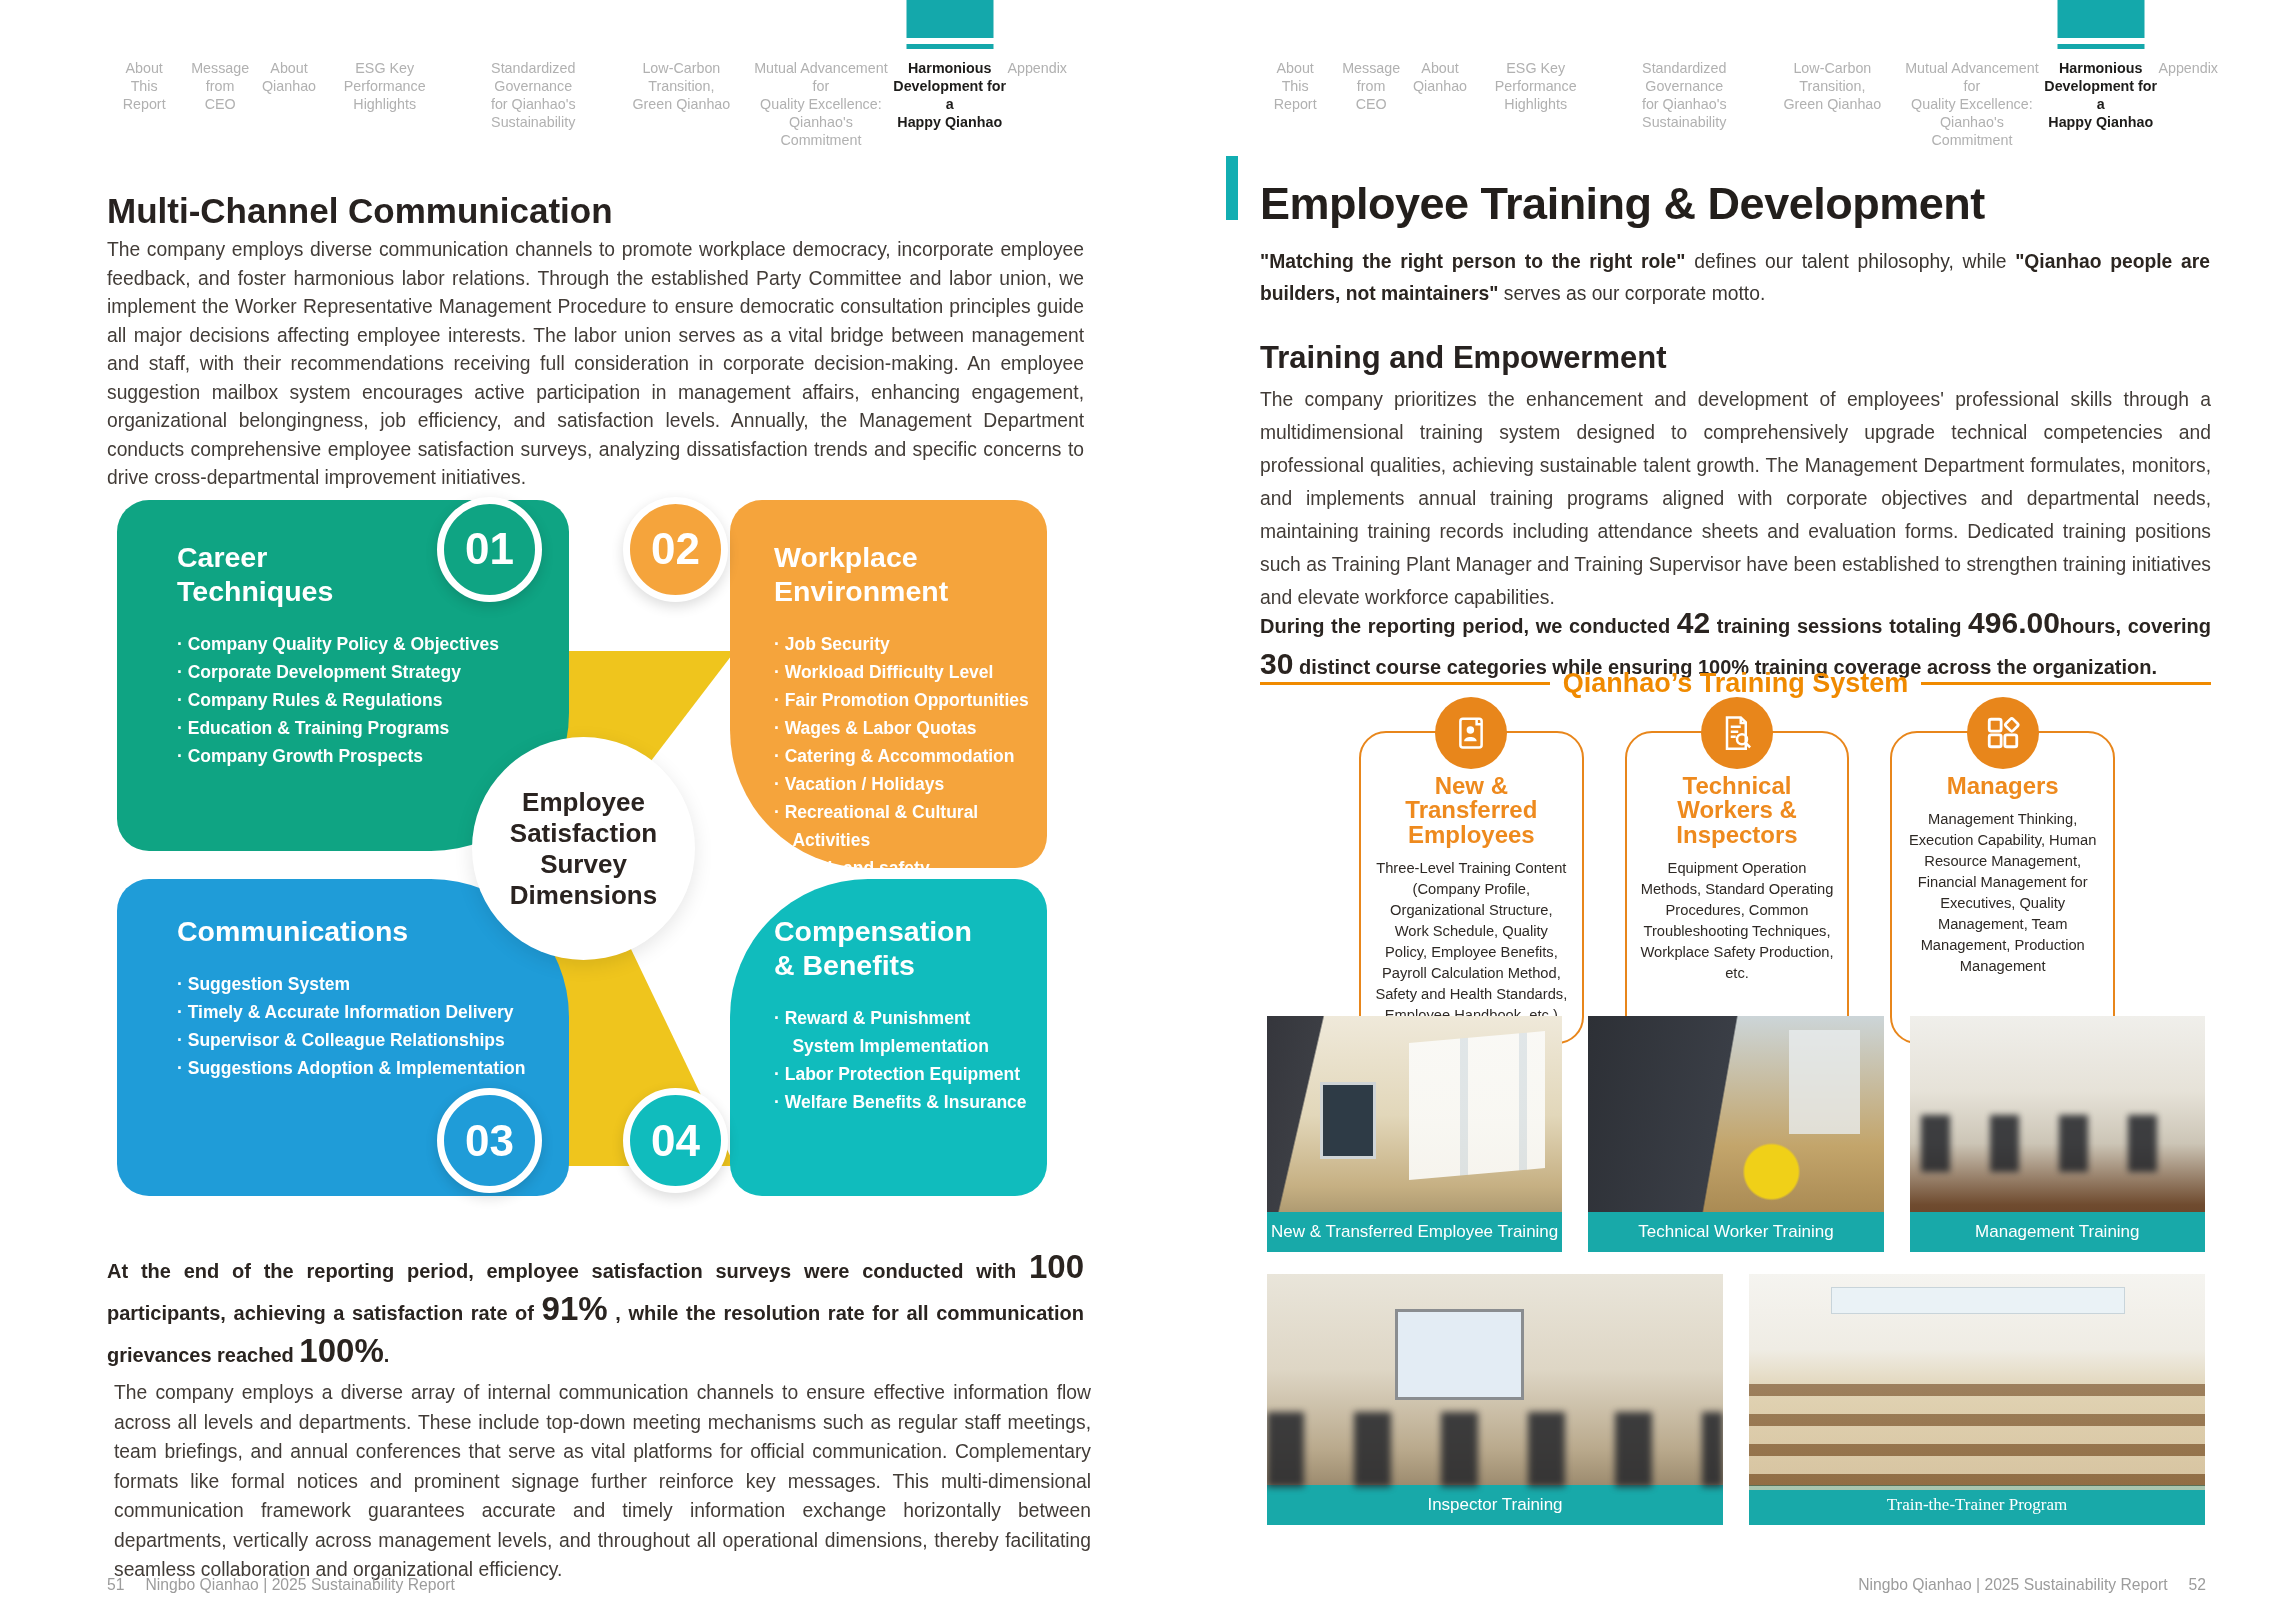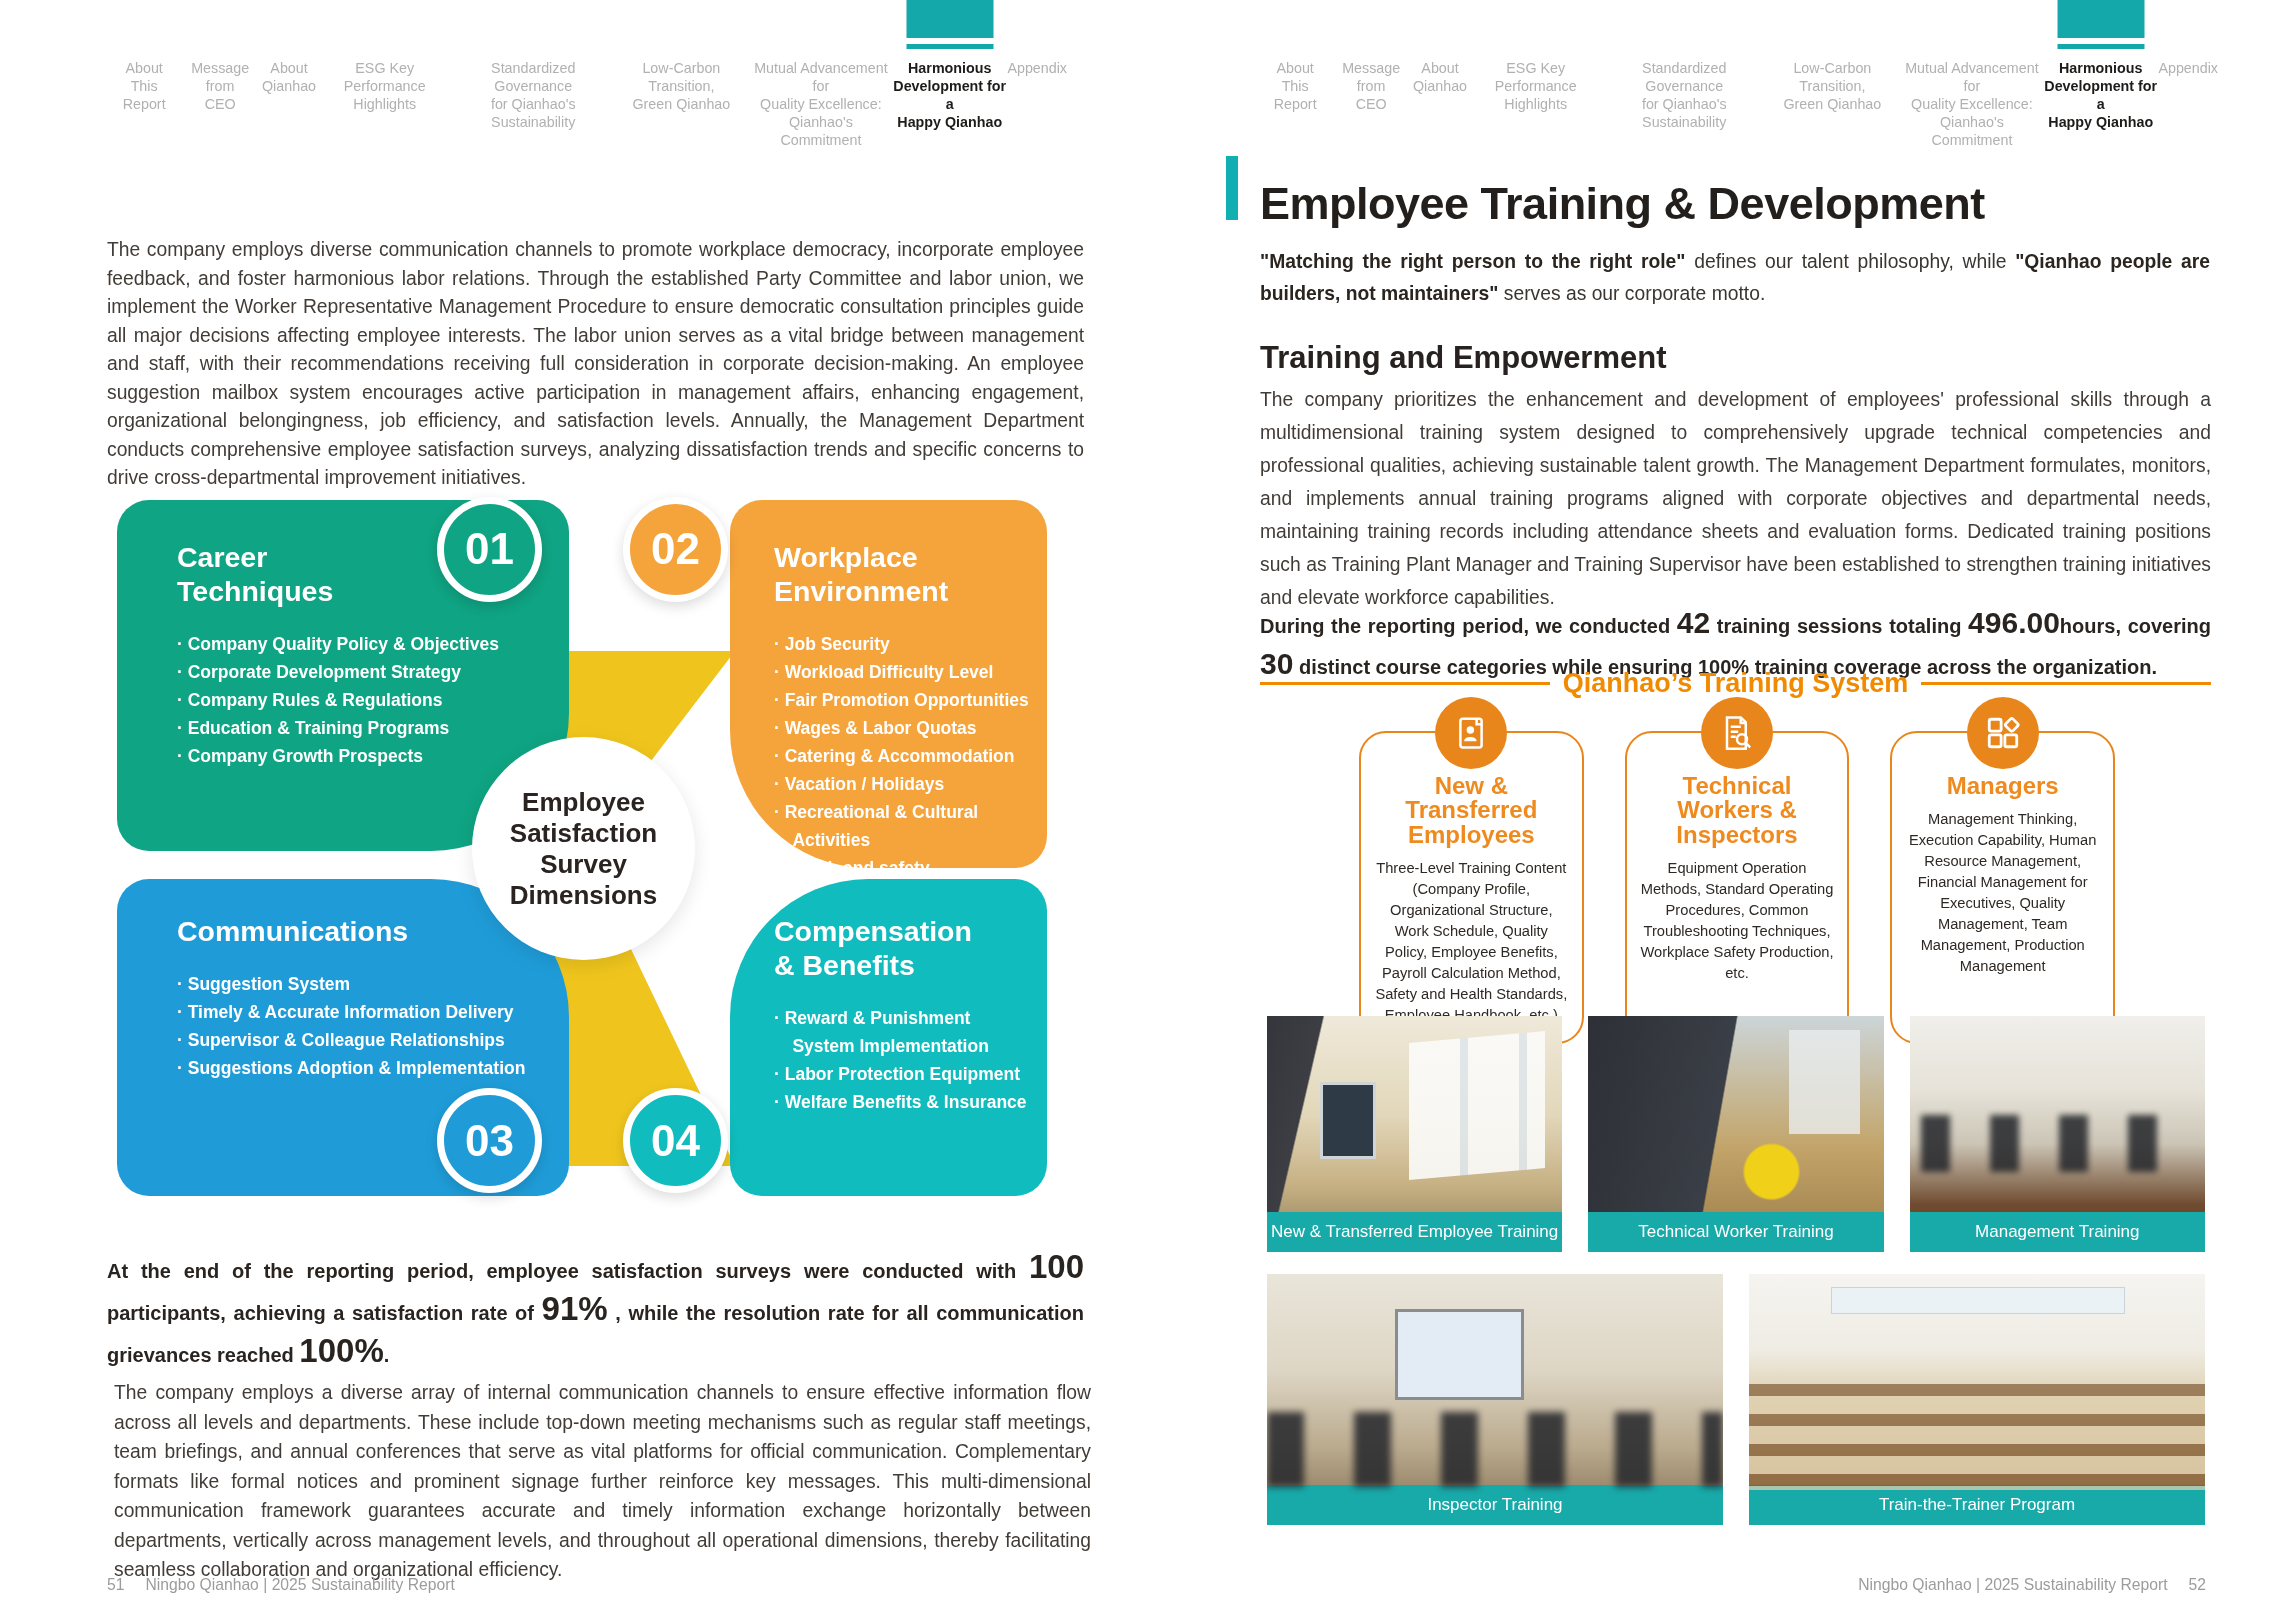--- a/index.html
+++ b/index.html
@@ -106,21 +106,21 @@
            radial-gradient(circle at 62% 66%,#f0d018 0 11%,rgba(240,208,24,0) 12%),
            linear-gradient(180deg,#ccd5d8 0%,#c3a56b 55%,#9b7b46 100%);}
   .photo-b::before{right:8%;top:6%;width:24%;height:44%;background:#e8ecee;opacity:.8;}
   .photo-c{background:linear-gradient(180deg,#f0efeb 0%,#e6e2d8 32%,#ccc5b6 54%,#6f4b2f 80%,#5a3a22 100%);}
   .photo-c::before{left:4%;top:42%;width:92%;height:24%;filter:blur(3.2px);opacity:.85;
            background:repeating-linear-gradient(90deg,#23252a 0 29.5px,rgba(35,37,42,0) 29.5px 69px);}
   .photo-d{background:linear-gradient(180deg,#e9e5da 0%,#ded6c5 38%,#b9a98c 70%,#7d6a4e 100%);}
   .photo-d::before{left:28%;top:14%;width:27%;height:34%;background:#e3ecf4;border:3.2px solid #8a8d90;}
   .photo-d::after{left:0;bottom:15%;width:100%;height:30%;filter:blur(3.7px);opacity:.85;
            background:repeating-linear-gradient(90deg,#24262b 0 37px,rgba(36,38,43,0) 37px 87px);}
-  .photo-e{background:linear-gradient(180deg,#f5f4f0 0%,#efece4 30%,#dccda9 52%,#b08a55 100%);}
+  .photo-e{background:linear-gradient(180deg,#f5f4f0 0%,#efece4 30%,#dccda9 52%,#b08a55 100%);font-family:Liberation Serif, serif;}
   .photo-e::before{left:18%;top:5%;width:64%;height:10%;background:#eaf2f6;border:1.8px solid #c8d4da;}
   .photo-e::after{left:0;bottom:14%;width:100%;height:42%;opacity:.8;
            background:repeating-linear-gradient(180deg,rgba(124,86,48,.85) 0 12px,rgba(224,209,178,.9) 12px 30px);}
 </style>
 </head>
 <body>
 
 <div id="canvas">
 
   <nav class="topnav" style="left:110px">
@@ -156,20 +156,21 @@
     <div class="nav-item active">
         <span class="nl">Harmonious</span>
         <span class="nl">Development for a</span>
         <span class="nl">Happy Qianhao</span>
       </div>
     <div class="nav-item">
         <span class="nl">Appendix</span>
       </div>
   </nav>
 
+  <h2 class="h-left">Multi-Channel Communication</h2>
   <p class="para" id="lp1">The company employs diverse communication channels to promote workplace democracy, incorporate employee feedback, and foster harmonious labor relations. Through the established Party Committee and labor union, we implement the Worker Representative Management Procedure to ensure democratic consultation principles guide all major decisions affecting employee interests. The labor union serves as a vital bridge between management and staff, with their recommendations receiving full consideration in corporate decision-making. An employee suggestion mailbox system encourages active participation in management affairs, enhancing engagement, organizational belongingness, job efficiency, and satisfaction levels. Annually, the Management Department conducts comprehensive employee satisfaction surveys, analyzing dissatisfaction trends and specific concerns to drive cross-departmental improvement initiatives.</p>
 
   <div id="diagram">
     <div class="wedge" id="wedge-top"></div>
     <div class="wedge" id="wedge-bottom"></div>
 
     <div class="qcard" id="q-career">
       <div class="qtitle">
         <span class="nl">Career</span>
         <span class="nl">Techniques</span>

